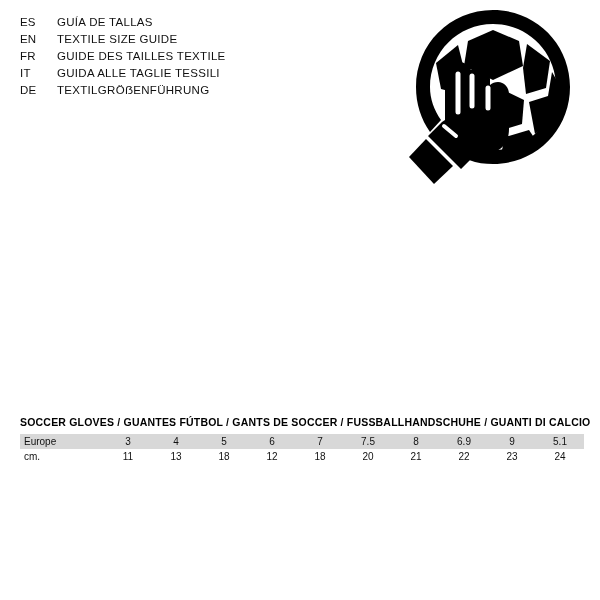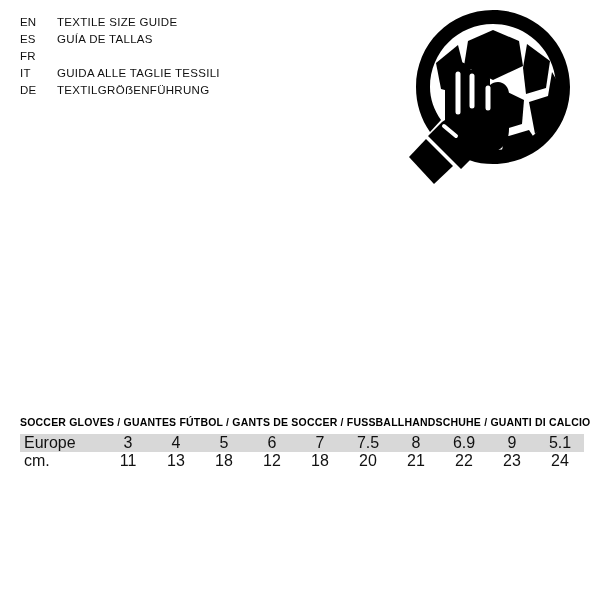--- a/index.html
+++ b/index.html
@@ -67,21 +67,21 @@
     color: #000;
     margin-bottom: 6px;
     white-space: nowrap;
   }
   table.size {
     border-collapse: collapse;
     width: 560px;
     table-layout: fixed;
   }
   table.size td {
-    font-size: 16px;
+    font-size: 10px;
     color: #111;
     height: 15px;
     padding: 0;
     text-align: center;
     vertical-align: middle;
   }
   table.size tr.shaded {
     background: #d8d8d8;
   }
   table.size td.label {
@@ -89,29 +89,30 @@
     padding-left: 4px;
     width: 80px;
   }
   table.size td.v { width: 48px; }
 </style>
 </head>
 <body>
 
 <div id="lang-block">
   <div class="lang-row">
+    <span class="lang-code">ES</span>
+    <span class="lang-text">GUÍA DE TALLAS</span>
+  </div>
+  <div class="lang-row">
     <span class="lang-code">EN</span>
     <span class="lang-text">TEXTILE SIZE GUIDE</span>
   </div>
   <div class="lang-row">
-    <span class="lang-code">ES</span>
-    <span class="lang-text">GUÍA DE TALLAS</span>
-  </div>
-  <div class="lang-row">
     <span class="lang-code">FR</span>
+    <span class="lang-text">GUIDE DES TAILLES TEXTILE</span>
   </div>
   <div class="lang-row">
     <span class="lang-code">IT</span>
     <span class="lang-text">GUIDA ALLE TAGLIE TESSILI</span>
   </div>
   <div class="lang-row">
     <span class="lang-code">DE</span>
     <span class="lang-text">TEXTILGRÖẞENFÜHRUNG</span>
   </div>
 </div>

